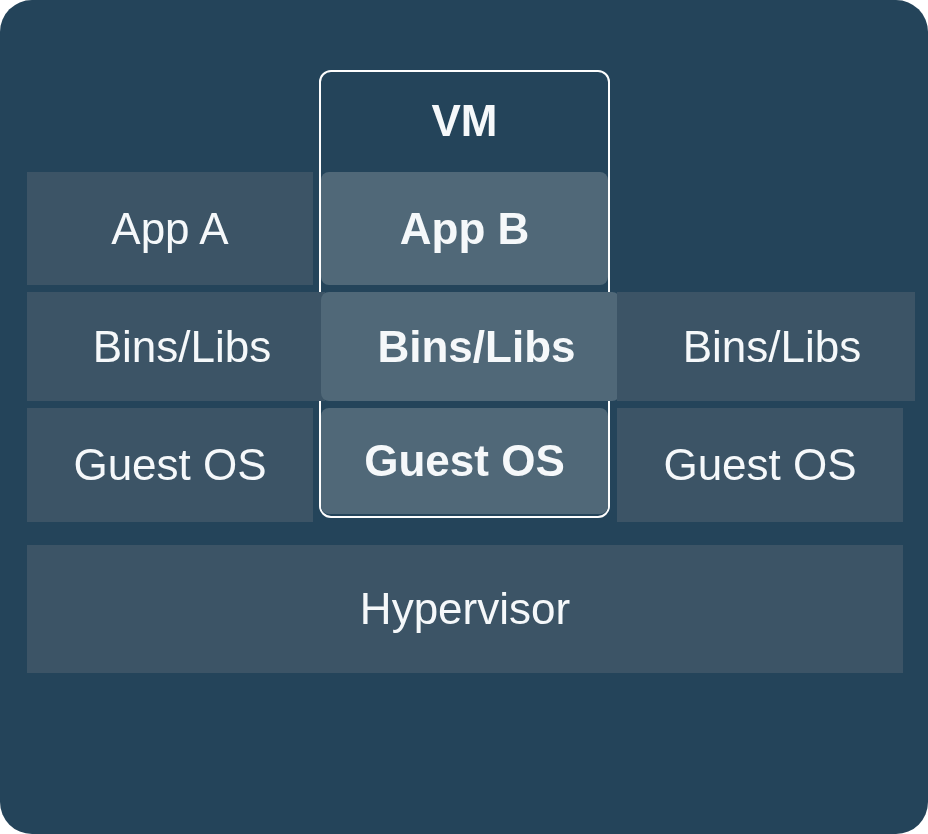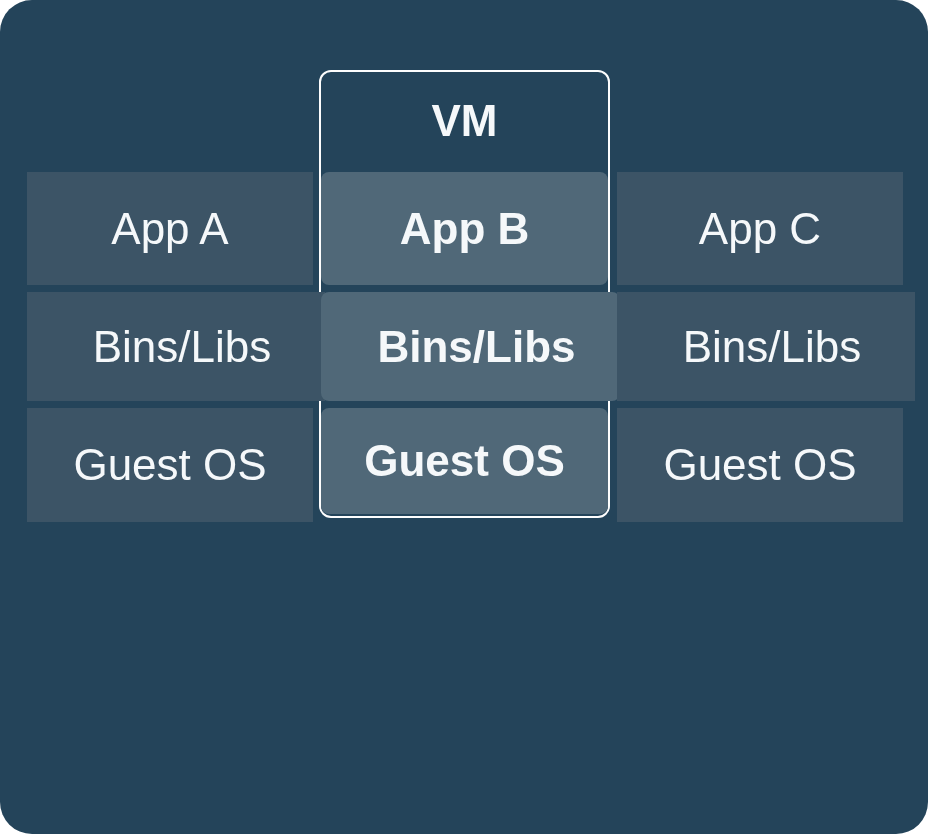--- a/index.html
+++ b/index.html
@@ -82,18 +82,18 @@
   <div class="vm-title">VM</div>
 
   <div class="box col-l row-1">App A</div>
   <div class="box col-l row-2">Bins/Libs</div>
   <div class="box col-l row-3">Guest OS</div>
 
   <div class="box hl col-c row-1">App B</div>
   <div class="box hl col-c row-2">Bins/Libs</div>
   <div class="box hl col-c row-3c">Guest OS</div>
 
-  <div class="box col-r row-1">App C</div>
   <div class="box col-r row-2">Bins/Libs</div>
   <div class="box col-r row-3">Guest OS</div>
 
+  <div class="box wide row-hyp">Hypervisor</div>
 
 </div>
 
 </body></html>

